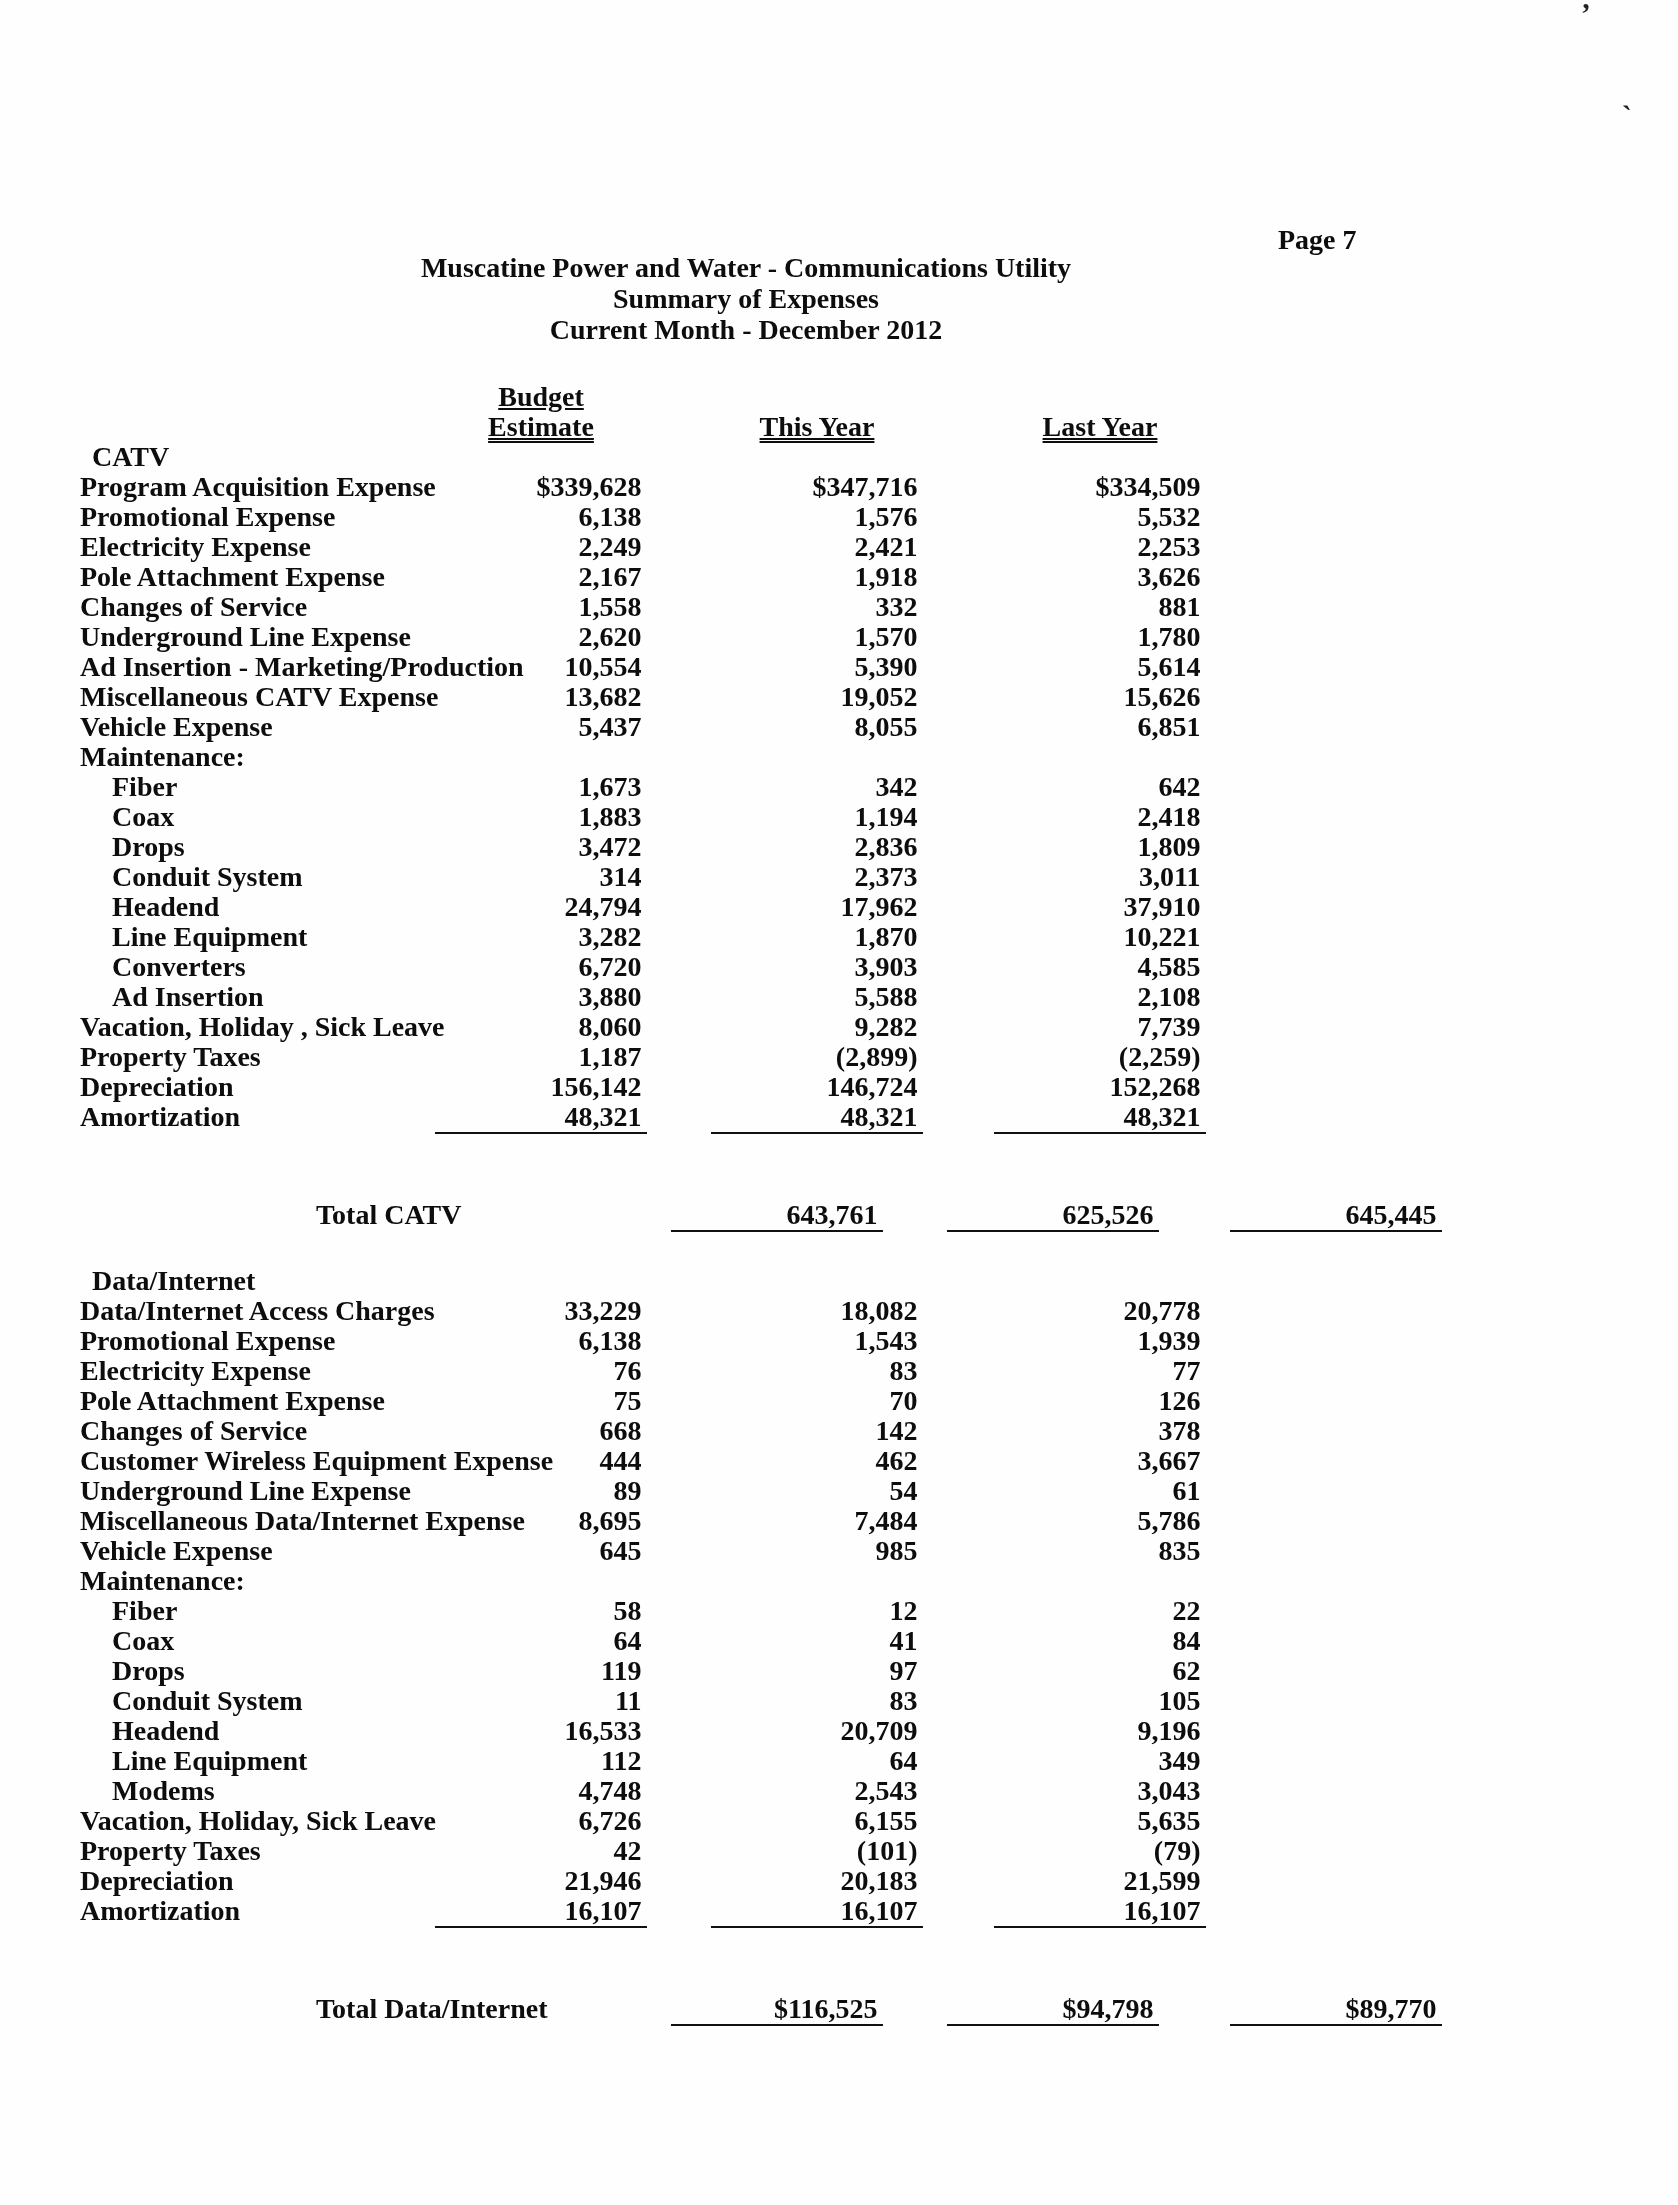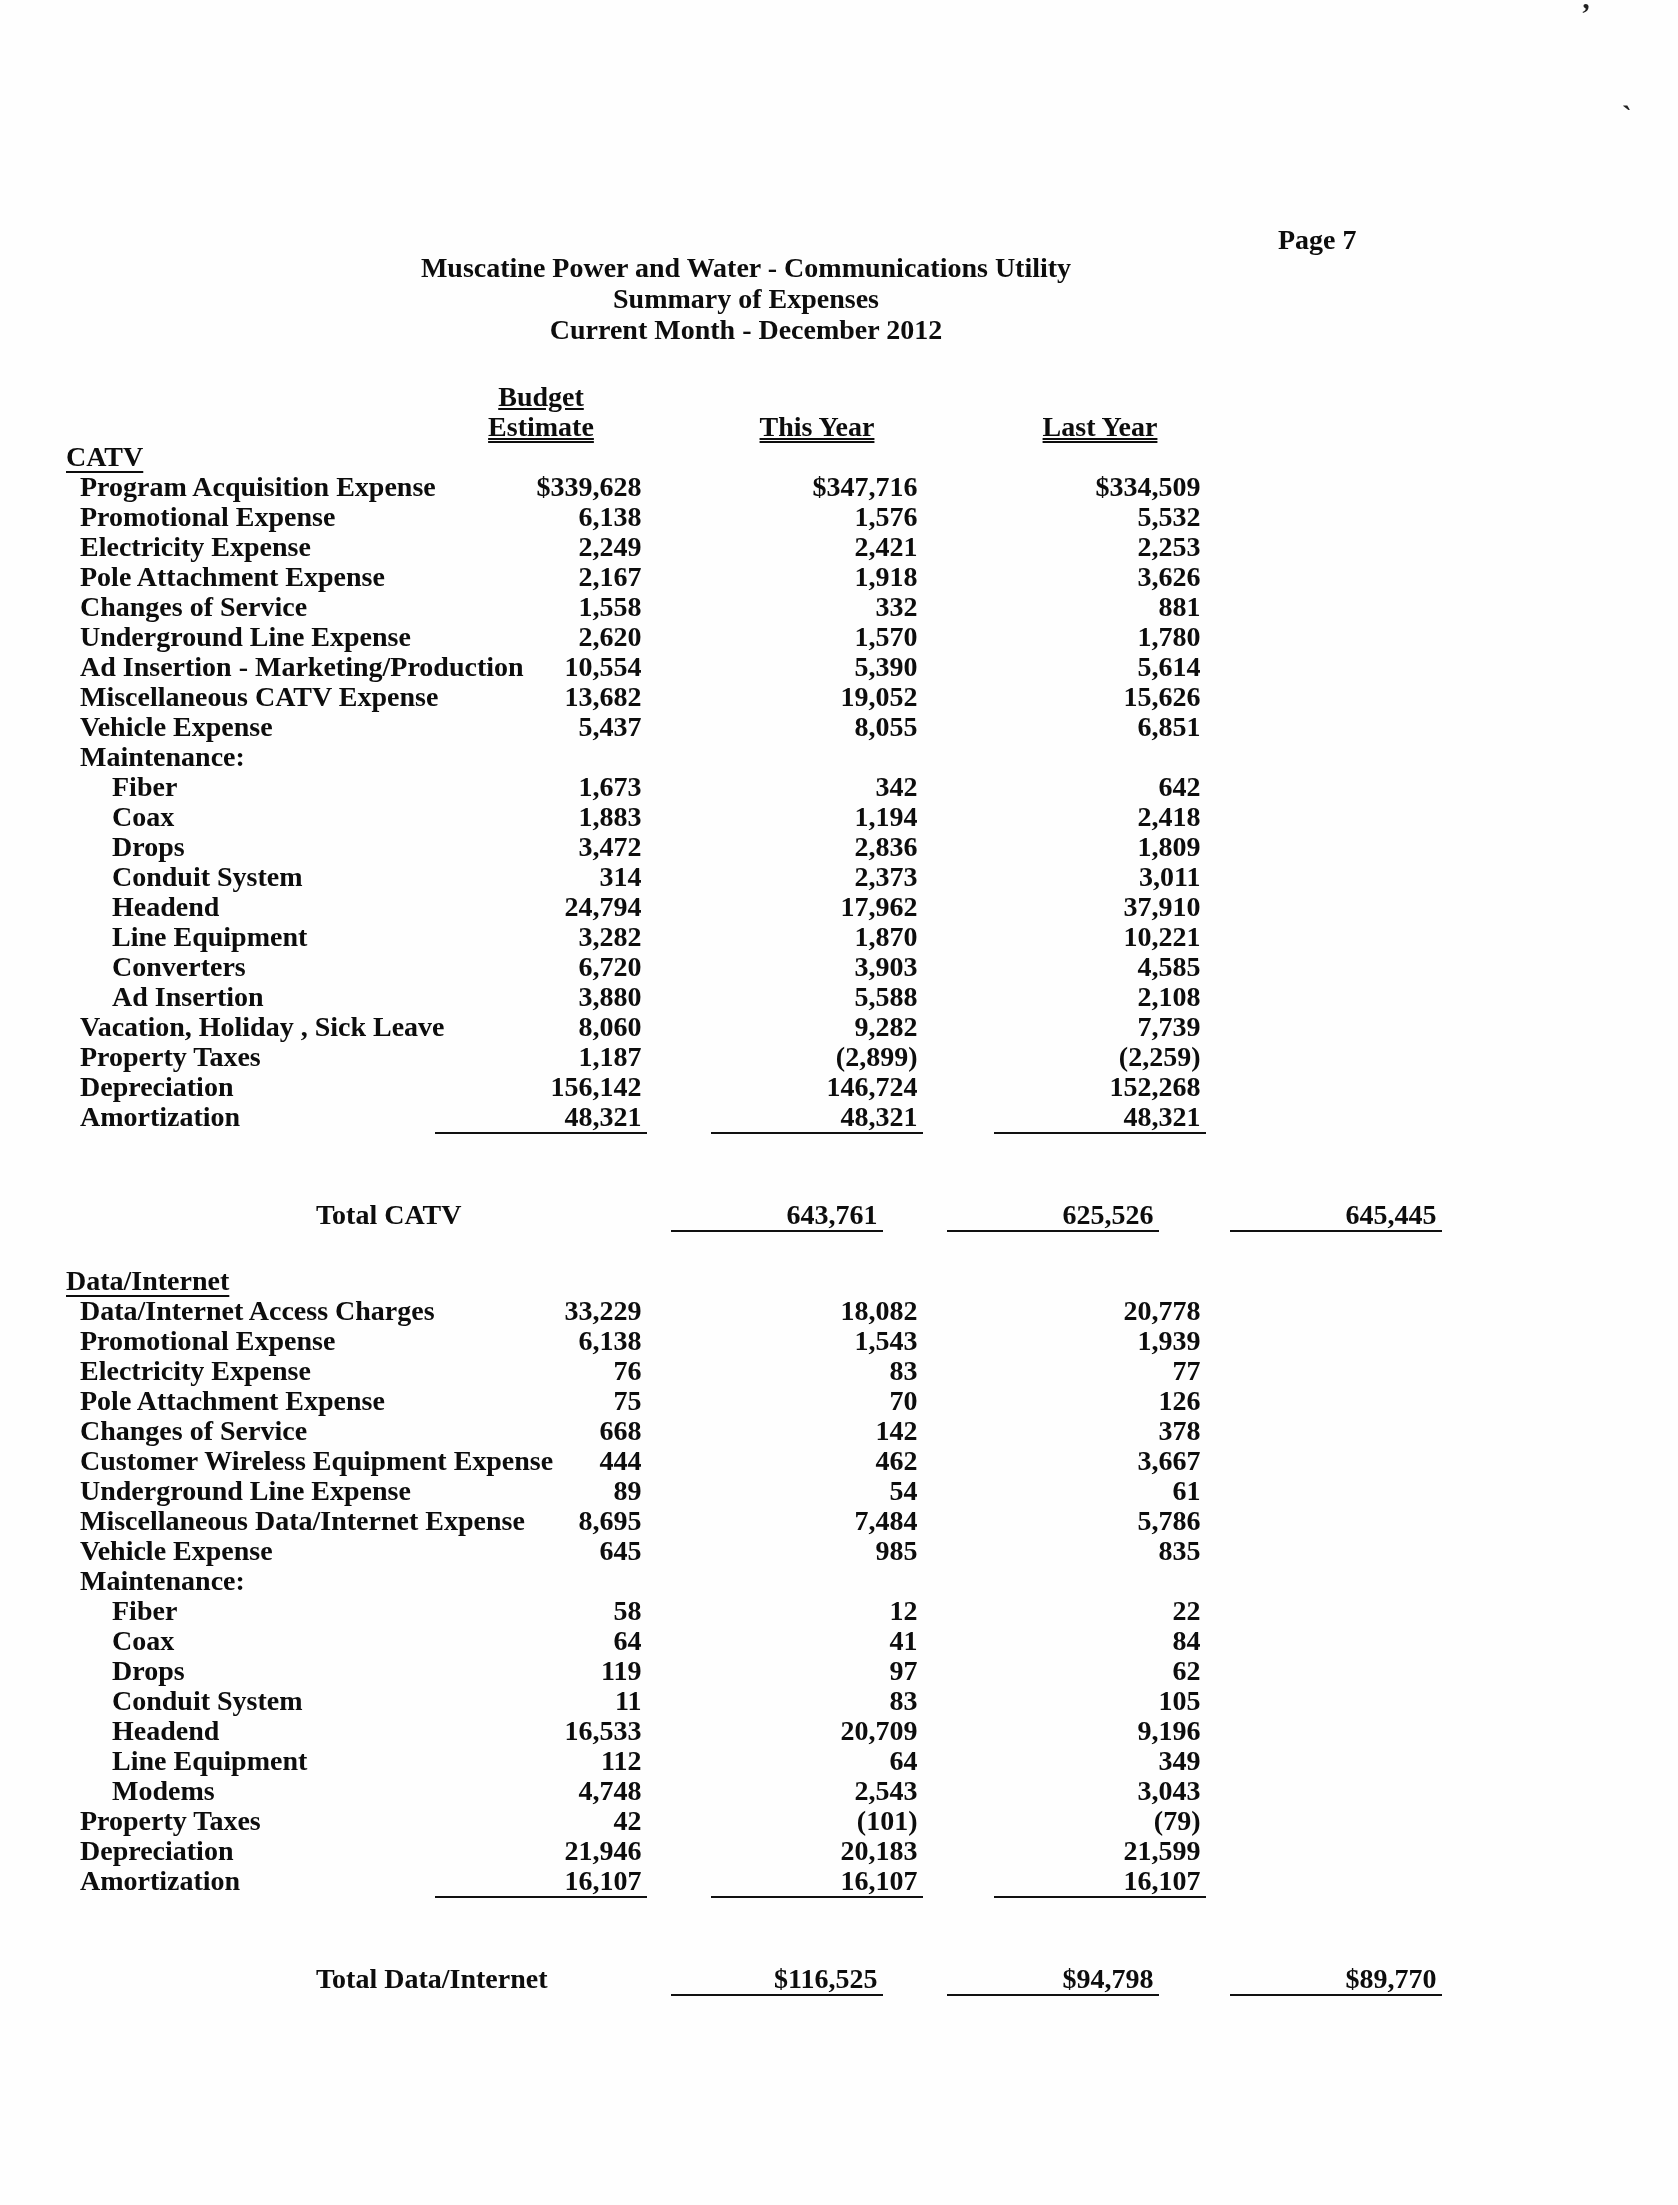--- a/index.html
+++ b/index.html
@@ -41,22 +41,21 @@
   }
   .cell.val.c2 { margin-left: 64px; }
   .cell.val.c3 { margin-left: 71px; }
   .cell.val.center { text-align: center; padding-right: 0; text-decoration: underline; }
   .u {
     text-decoration: underline;
     text-decoration-thickness: 2px;
     text-underline-offset: 4.5px;
   }
   .section-heading {
-    padding-left: 66px; line-height: 30px;
-    text-decoration: underline;
+    padding-left: 92px; line-height: 30px;
     text-decoration-thickness: 2px;
     text-underline-offset: 4.5px;
   }
   .cell.val.rule { border-bottom: 2px solid #111; }
   .total-row { margin-top: 66px; justify-content: center; }
   .section-2 { margin-top: 34px; }
 </style>
 </head>
 <body>
 
@@ -327,20 +326,26 @@
             <div class="cell val c2">64</div>
             <div class="cell val c3">349</div>
           </div>
           <div class="row">
             <div class="cell label indent">Modems</div>
             <div class="cell val c1">4,748</div>
             <div class="cell val c2">2,543</div>
             <div class="cell val c3">3,043</div>
           </div>
           <div class="row">
+            <div class="cell label">Vacation, Holiday, Sick Leave</div>
+            <div class="cell val c1">6,726</div>
+            <div class="cell val c2">6,155</div>
+            <div class="cell val c3">5,635</div>
+          </div>
+          <div class="row">
             <div class="cell label">Property Taxes</div>
             <div class="cell val c1">42</div>
             <div class="cell val c2">(101)</div>
             <div class="cell val c3">(79)</div>
           </div>
           <div class="row">
             <div class="cell label">Depreciation</div>
             <div class="cell val c1">21,946</div>
             <div class="cell val c2">20,183</div>
             <div class="cell val c3">21,599</div>

